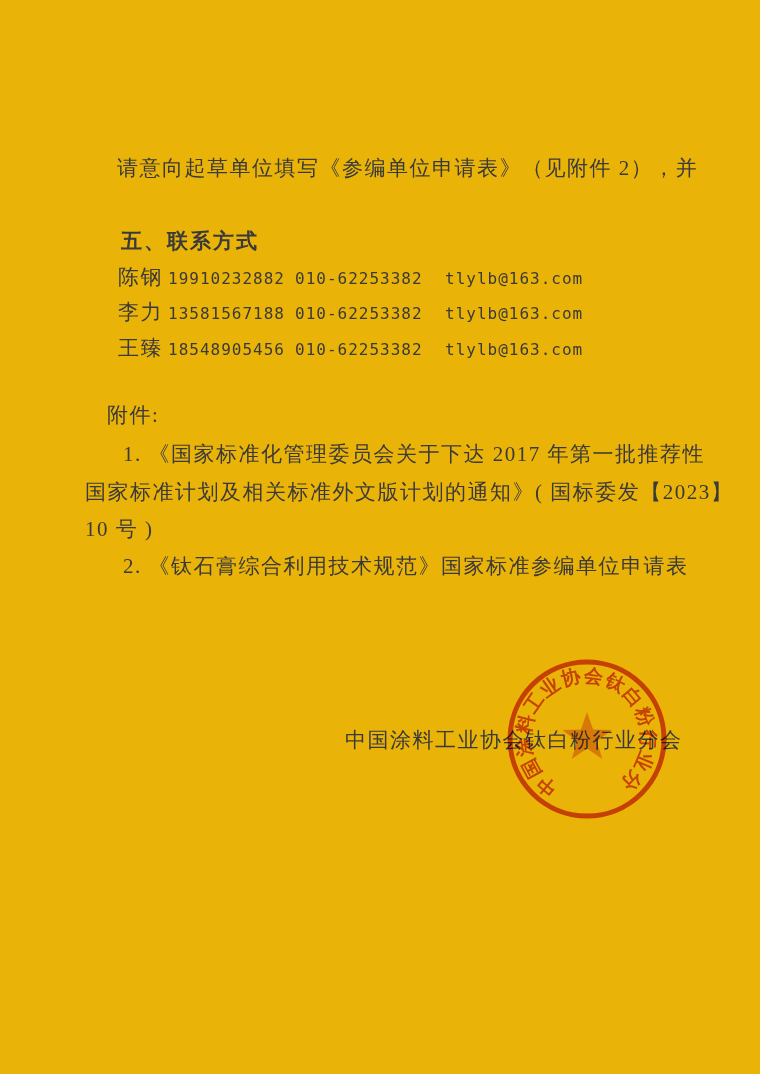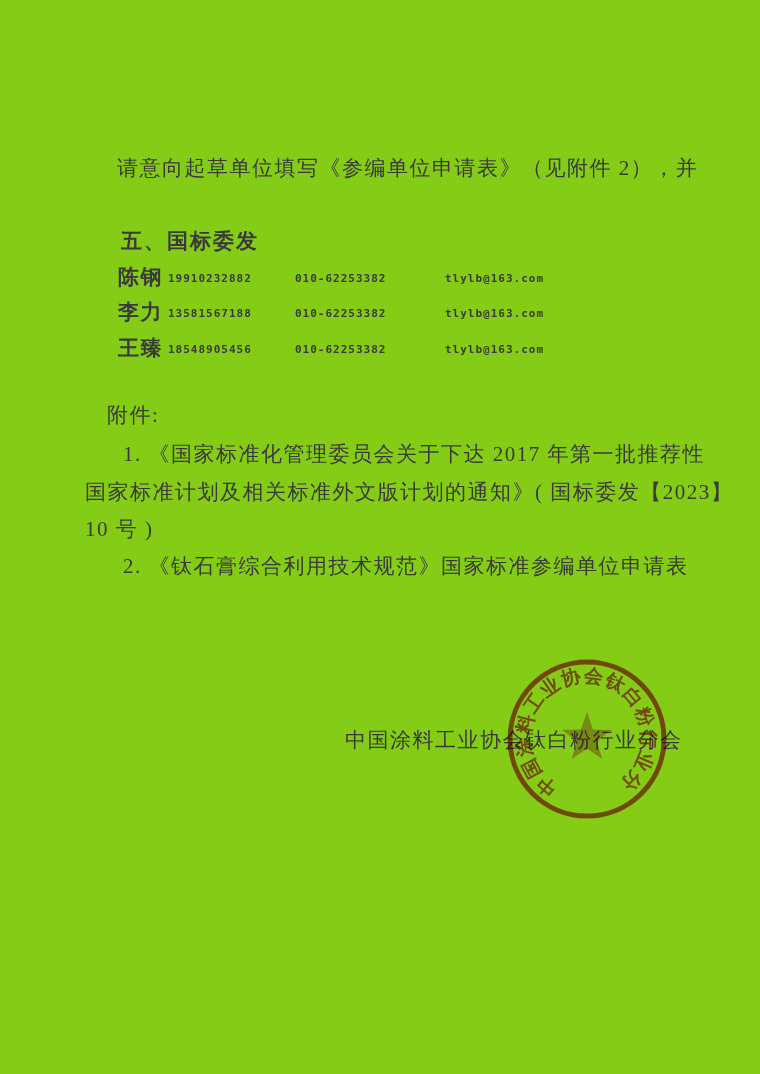--- a/index.html
+++ b/index.html
@@ -4,21 +4,21 @@
 <style>
   html, body {
     margin: 0;
     padding: 0;
     background: #ffffff;
   }
   .page {
     position: relative;
     width: 760px;
     height: 1074px;
-    background: #84cc16;
+    background: #eab308;
     overflow: hidden;
     font-family: "Liberation Serif", "DejaVu Serif", serif;
     color: #3a3a3a;
   }
   .line {
     position: absolute;
     font-size: 21px;
     letter-spacing: 1.5px;
     white-space: nowrap;
     line-height: 24px;
@@ -30,25 +30,24 @@
   }
   .contact-row {
     left: 0;
     width: 100%;
     height: 26px;
   }
   .contact-row span {
     position: absolute;
     top: 0;
     white-space: nowrap;
-    font-weight: bold;
   }
   .mono {
     font-family: "DejaVu Sans Mono", "Liberation Mono", monospace;
-    font-size: 11px;
+    font-size: 16px;
     letter-spacing: 1px;
     top: 2px !important;
   }
   .stamp {
     position: absolute;
     left: 500px;
     top: 652px;
     width: 174px;
     height: 174px;
     mix-blend-mode: multiply;
@@ -56,21 +55,21 @@
     pointer-events: none;
   }
 </style>
 </head>
 <body>
 
 <div class="page">
 
   <div class="line" style="left:117px; top:156px">请意向起草单位填写《参编单位申请表》（见附件 2），并</div>
 
-  <div class="line heading" style="left:121px; top:229px">五、国标委发</div>
+  <div class="line heading" style="left:121px; top:229px">五、联系方式</div>
 
   <div class="line contact-row" style="top:265px">
     <span style="left:118px">陈钢</span>
     <span class="mono" style="left:168px">19910232882</span>
     <span class="mono" style="left:295px">010-62253382</span>
     <span class="mono" style="left:445px">tlylb@163.com</span>
   </div>
   <div class="line contact-row" style="top:300px">
     <span style="left:118px">李力</span>
     <span class="mono" style="left:168px">13581567188</span>

